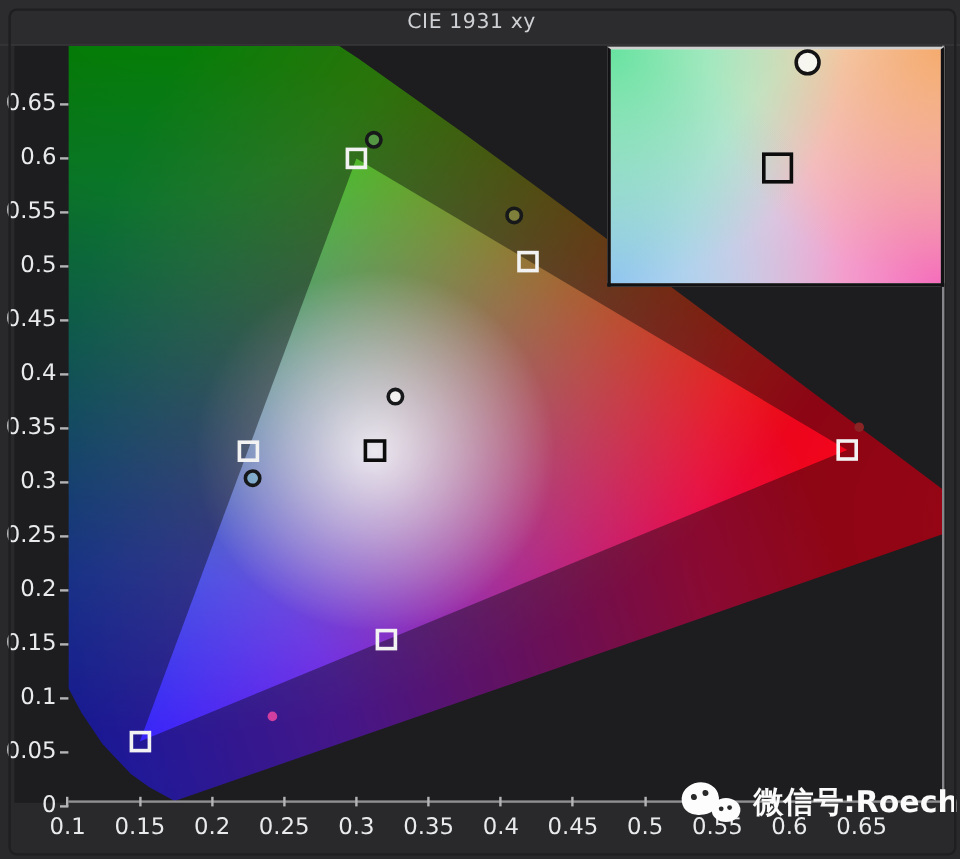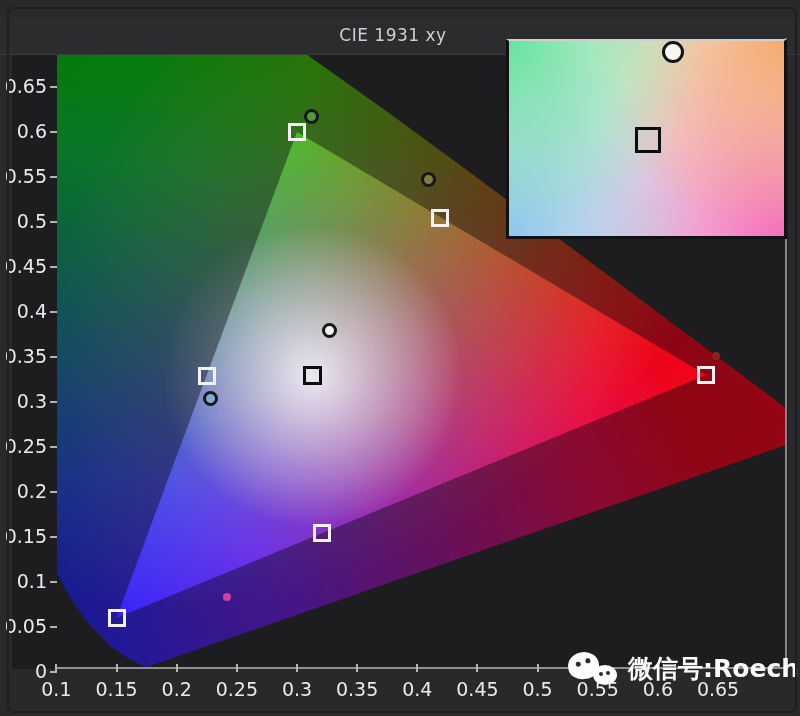--- a/index.html
+++ b/index.html
@@ -3,21 +3,21 @@
 <meta charset="utf-8">
 <style>
   html,body{margin:0;padding:0;background:#161617;}
   #stage{
     position:relative;width:800px;height:716px;overflow:hidden;
     background:#29292b;
     font-family:"DejaVu Sans","Liberation Sans",sans-serif;
   }
   .frame-line{position:absolute;inset:7px 3px 3px 7px;border:2px solid #1f1f21;border-radius:7px;pointer-events:none;z-index:9;}
   
-  #titlebar{position:absolute;left:0;top:0;width:800px;height:37px;background:#2c2c2e;border-bottom:1px solid #3a3a3c;z-index:2;margin-top:17px;}
+  #titlebar{position:absolute;left:0;top:0;width:800px;height:37px;background:#2c2c2e;border-bottom:1px solid #3a3a3c;z-index:2;}
   #title{position:absolute;left:0;top:8px;width:786px;text-align:center;font-size:17px;color:#ced0d3;letter-spacing:0.5px;}
   
   #plotbg{position:absolute;left:12px;top:37px;width:776px;height:632px;background:#1d1d1f;z-index:0;}
   
   .layer{position:absolute;left:0;top:0;width:800px;height:716px;}
   .wash{position:absolute;left:0;top:0;width:800px;height:716px;mix-blend-mode:screen;}
   #horseshoe,#gamut{background:#050507;}
   #dimshade{position:absolute;inset:0;background:rgba(8,8,10,0.42);mix-blend-mode:normal;}
   
   .axis-bottom{position:absolute;left:57px;top:667px;width:730px;height:2px;background:#909092;z-index:3;}

